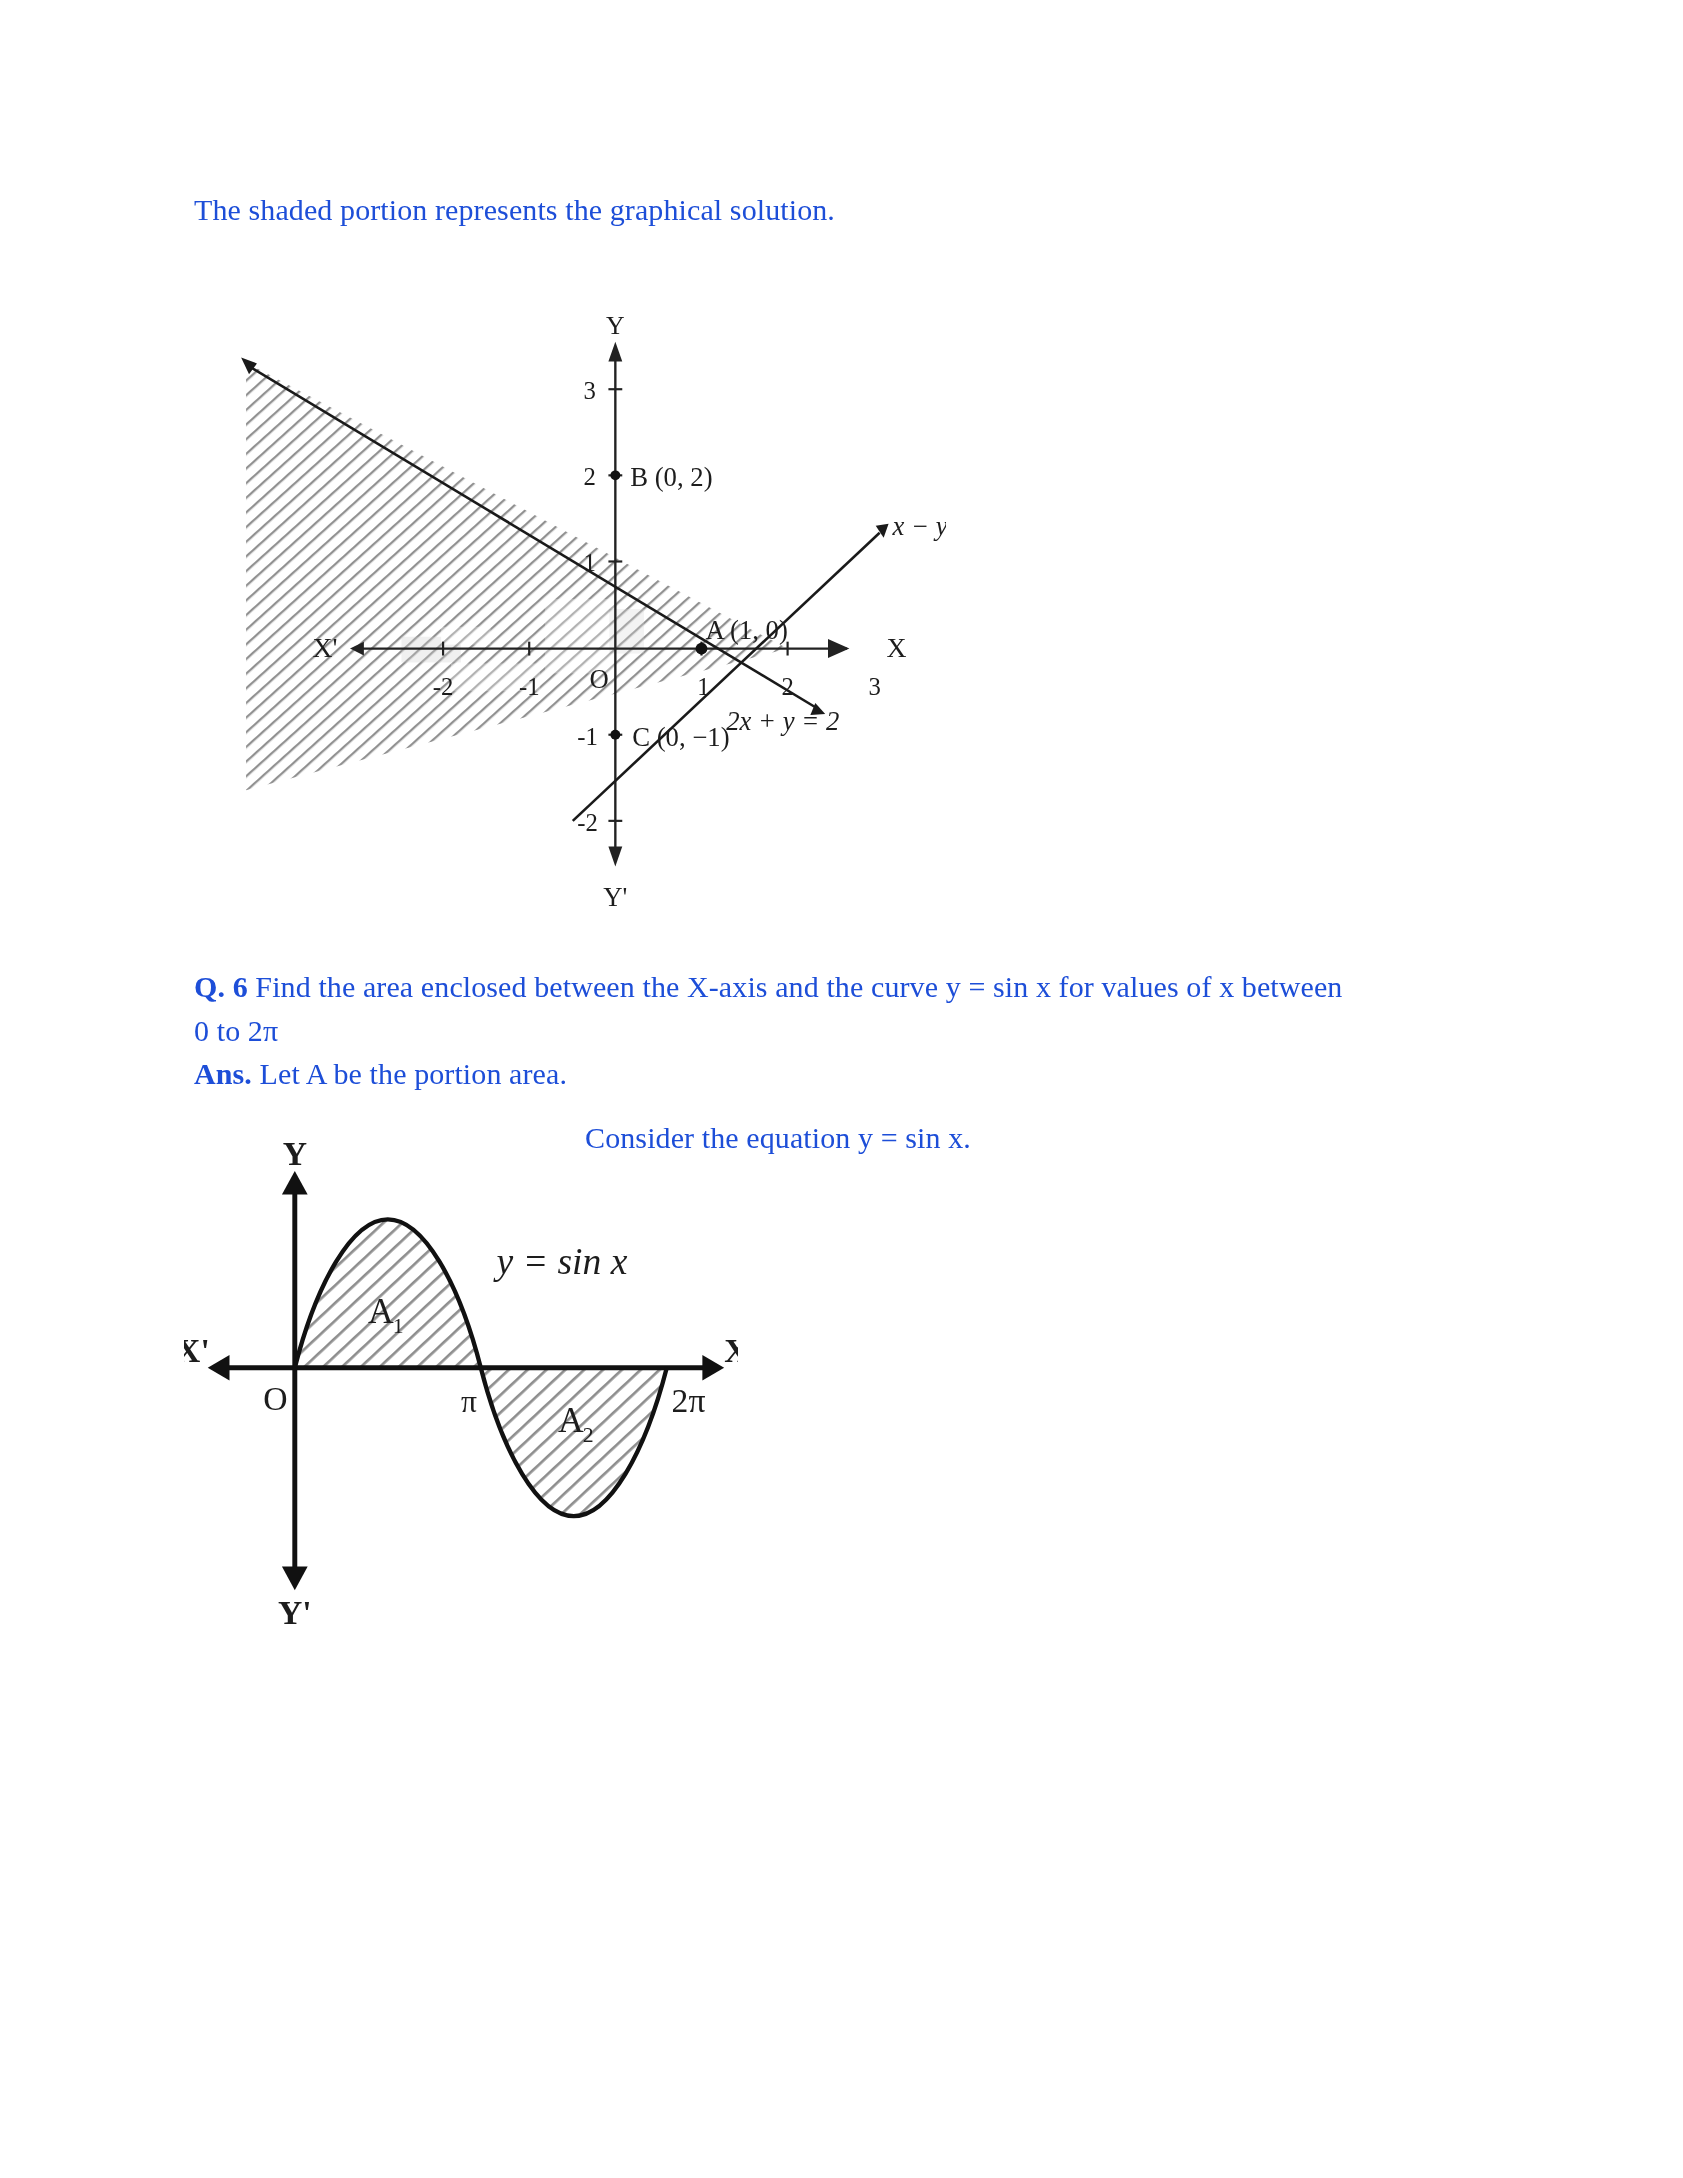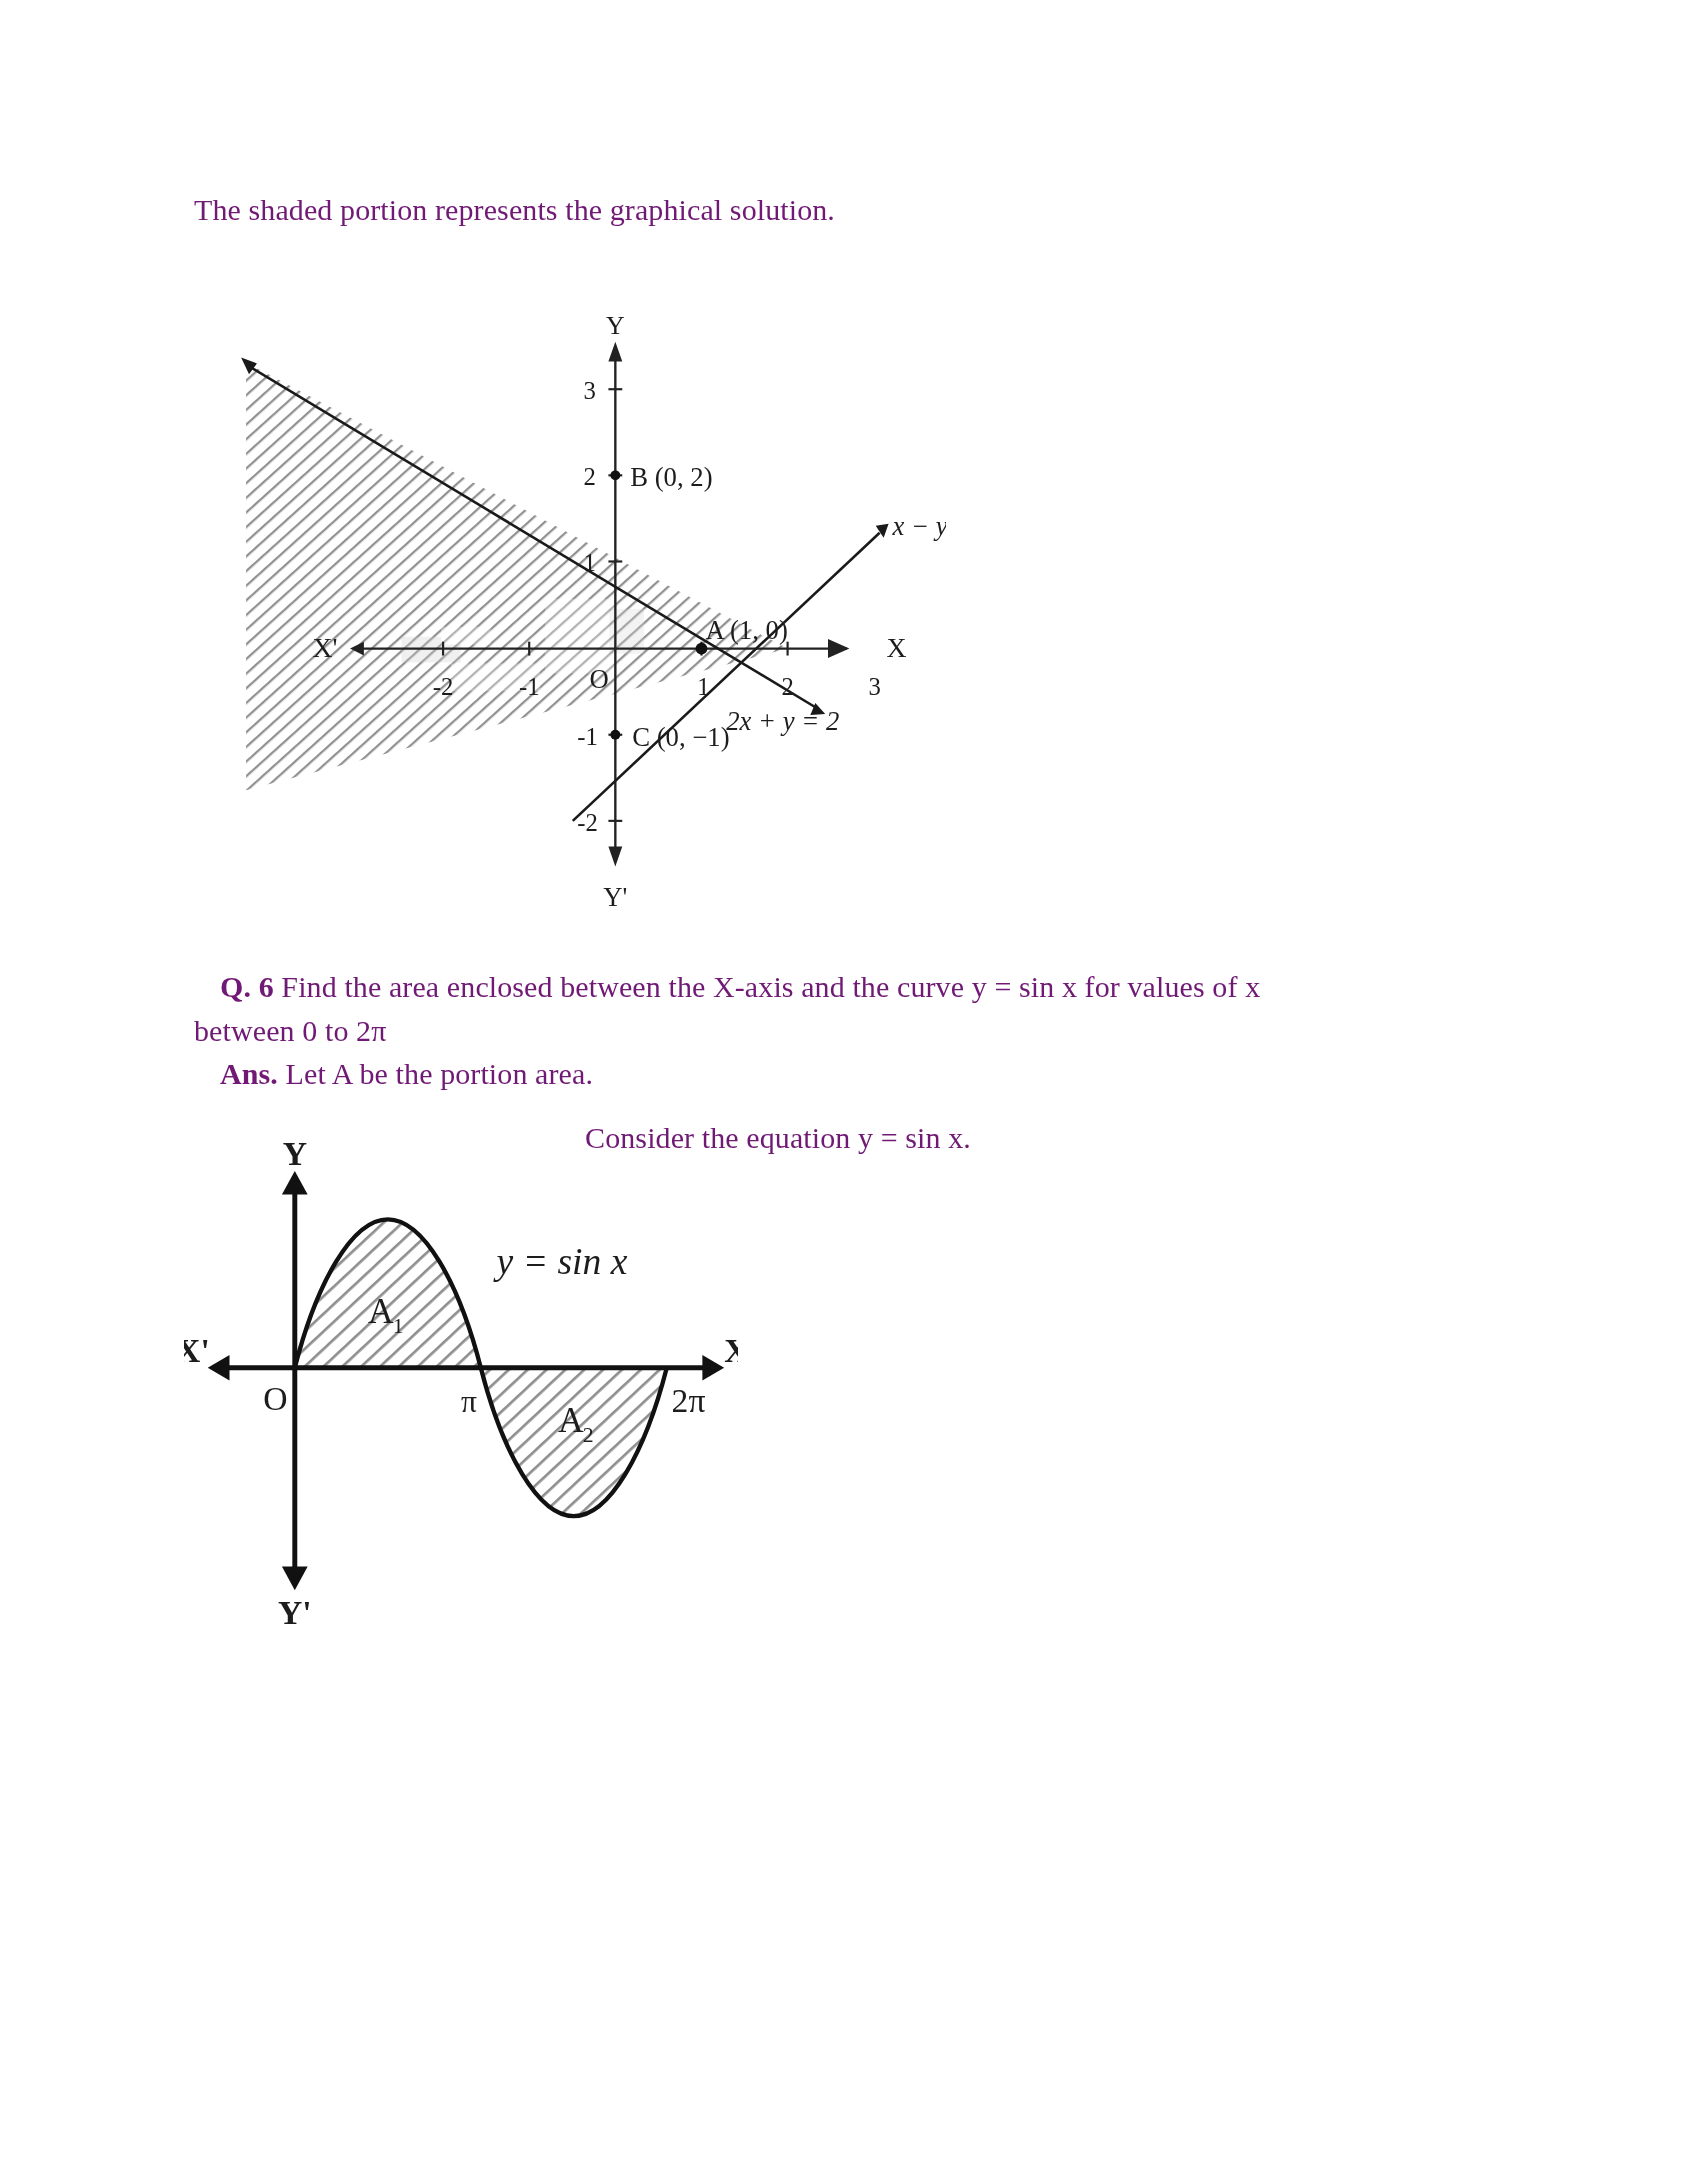--- a/index.html
+++ b/index.html
@@ -28,25 +28,24 @@
     left: 194px;
     top: 0;
     width: 1297px;
   }
 
   
   .para {
     font-size: 30px;
     line-height: 1.45;
     letter-spacing: 0.1px;
-    color: #701a75;
+    color: #1d4ed8;
   }
   .para .lead {
     font-weight: bold;
-    margin-left: 26px;
   }
   #intro-line   { position: absolute; left: 0;  top: 188px; width: 1247px; }
   #q6-block     { position: absolute; left: 0;  top: 965px; width: 1168px; }
   #ans-block    { position: absolute; left: 0;  top: 1052px; width: 1168px; }
   #consider-line{ position: absolute; left: 0;  top: 1116px; width: 1168px; text-align: center; }
 
   
   #figure-lpp {
     position: absolute;
     left: -40px;

